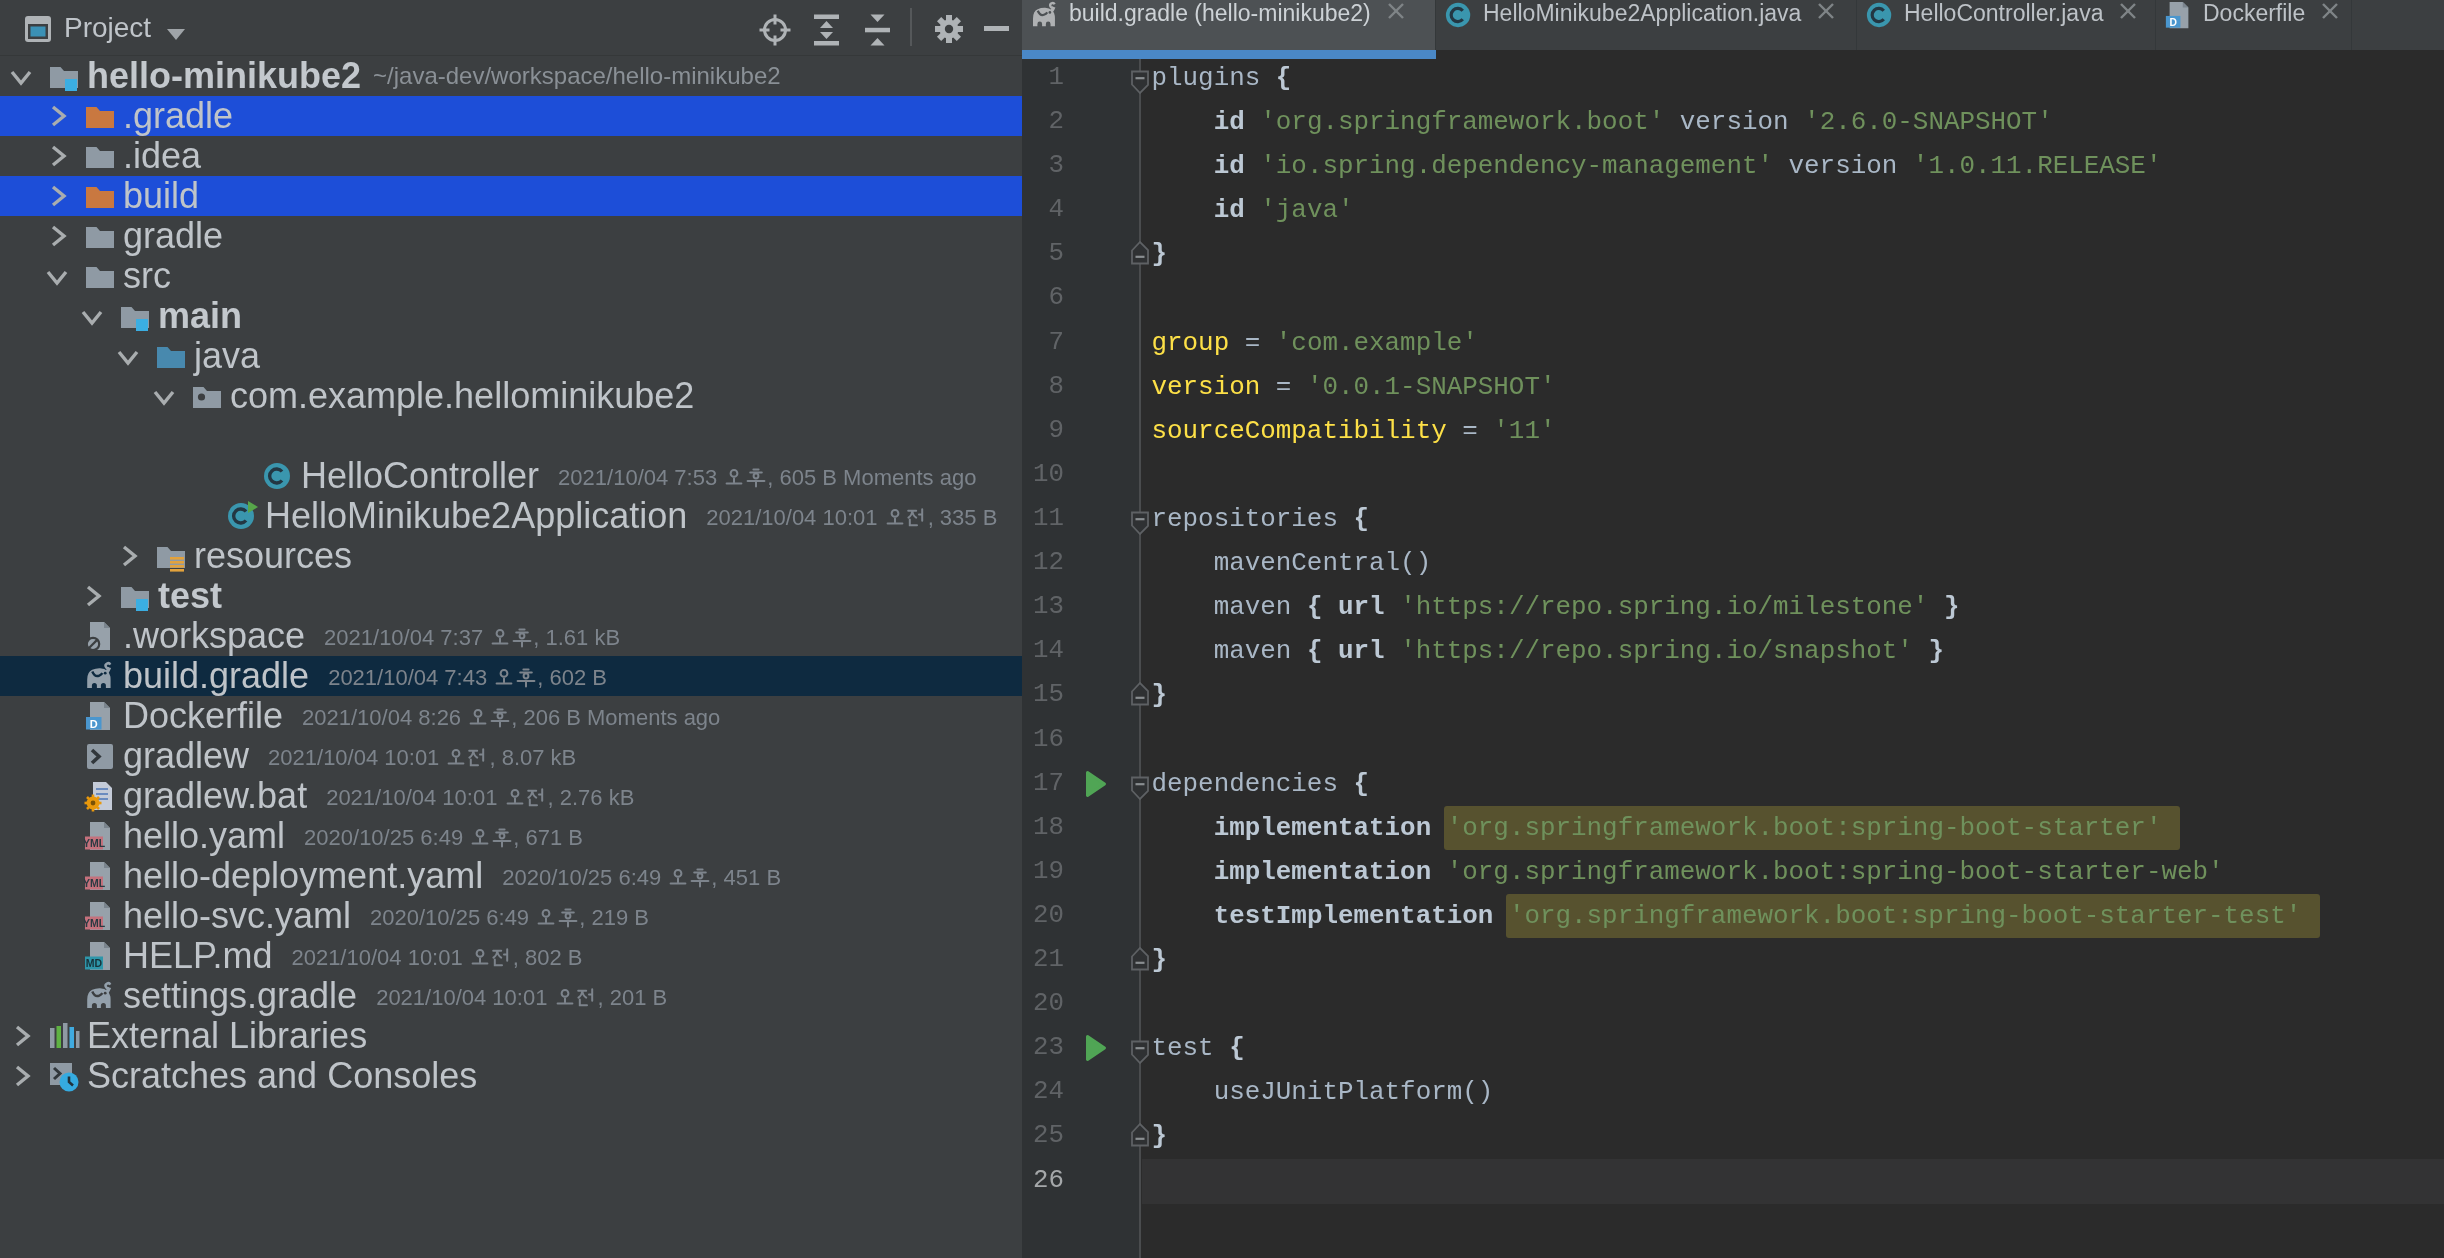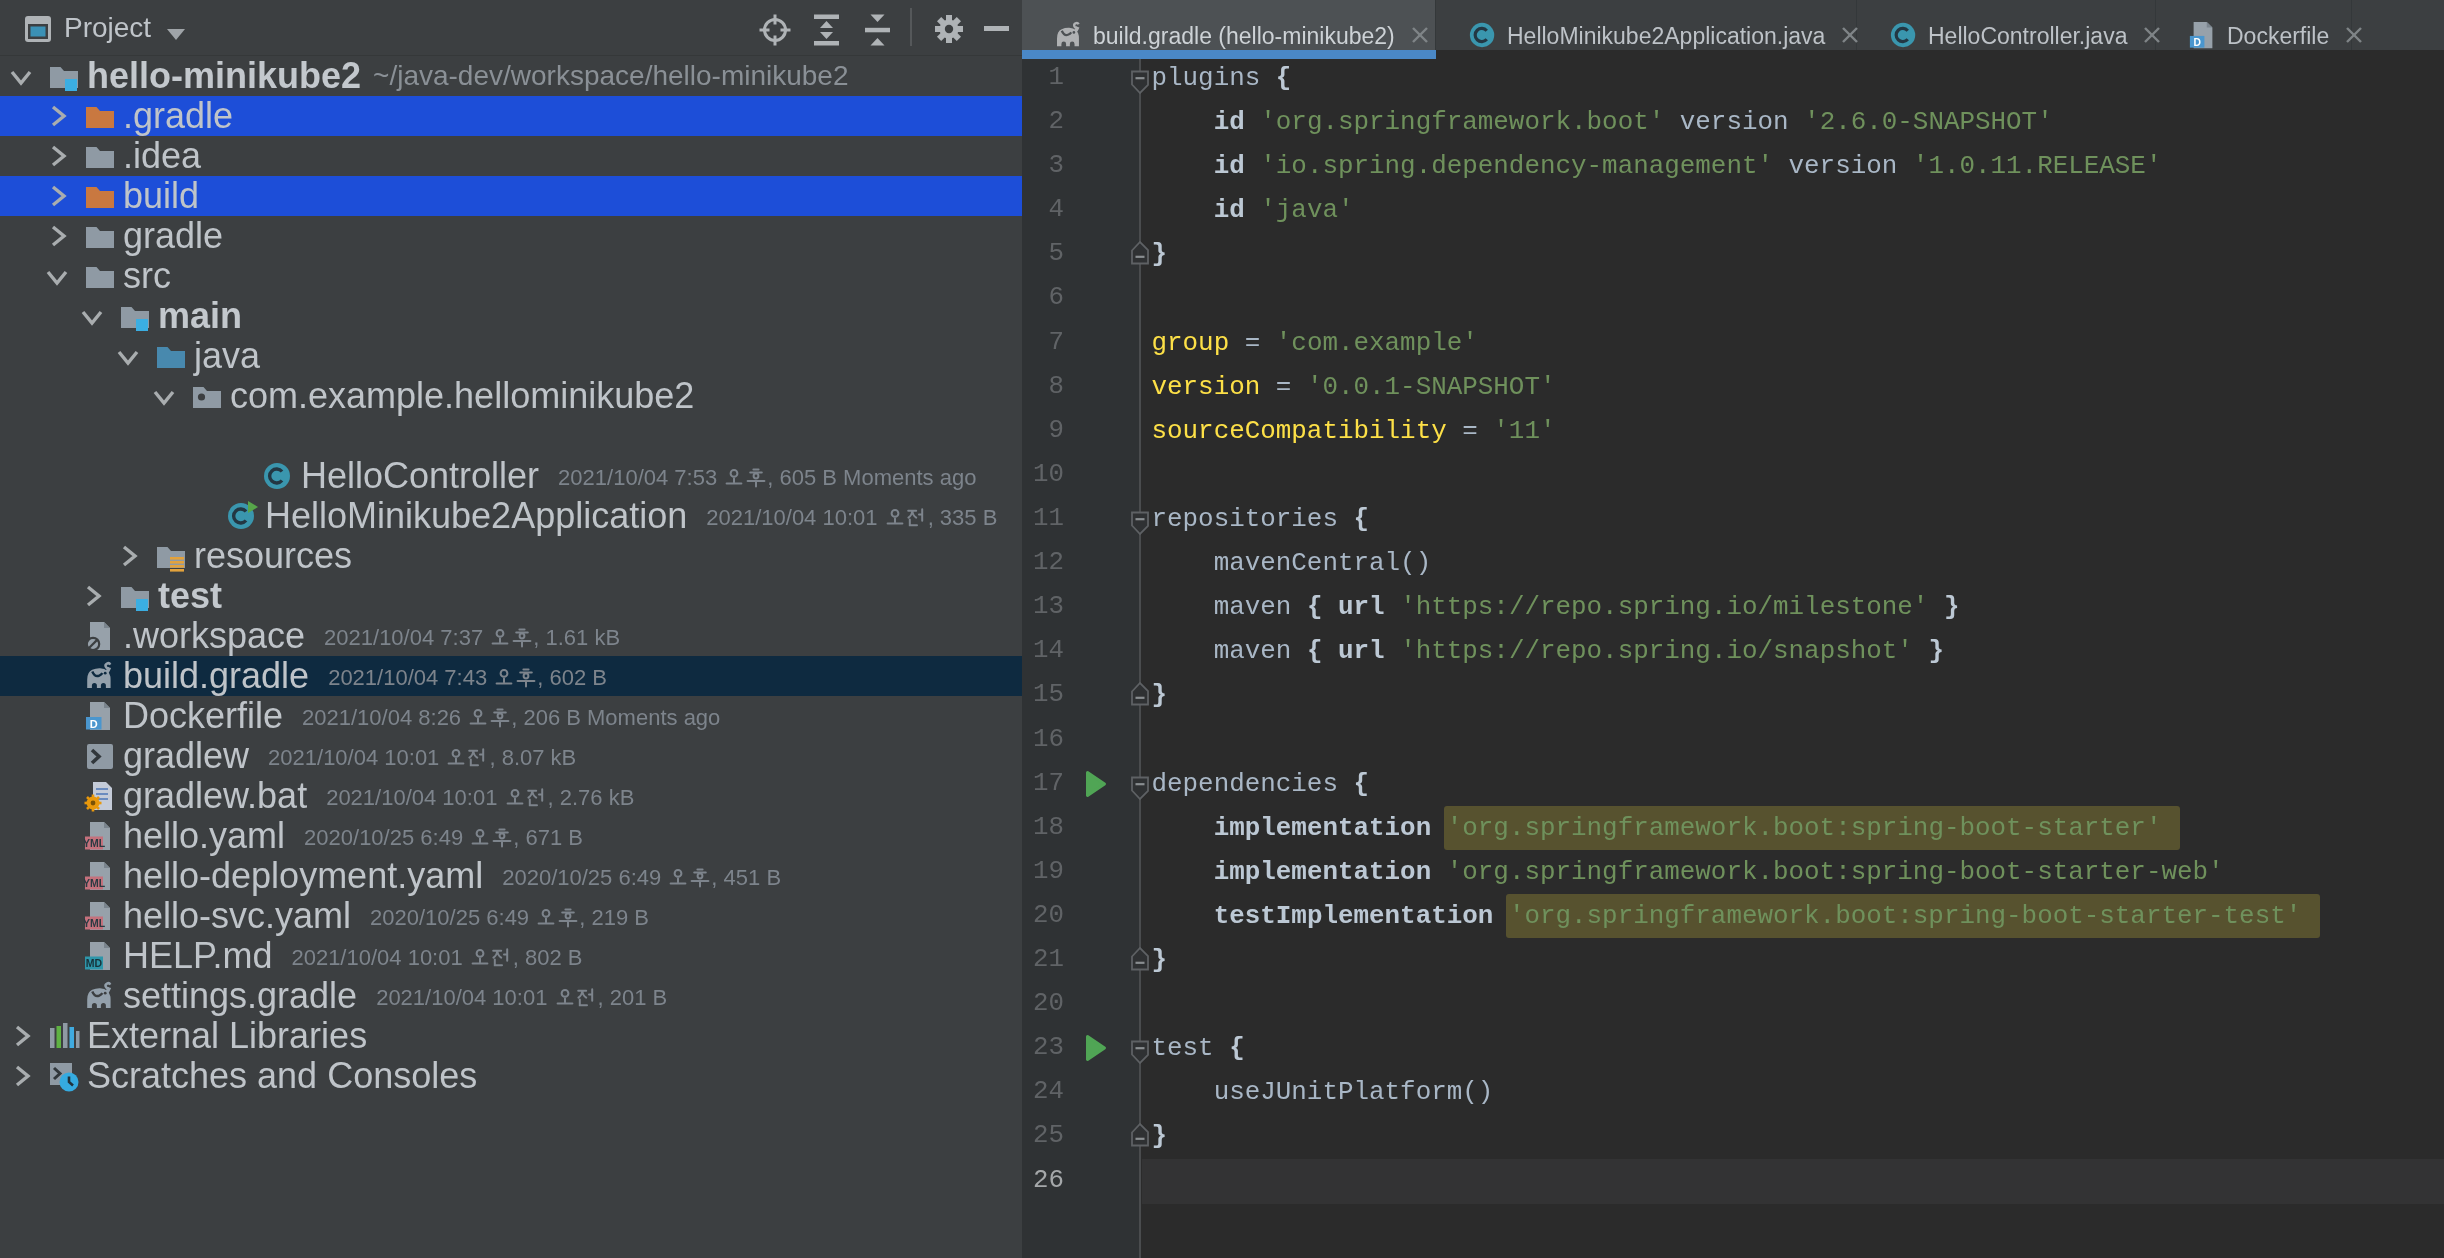--- a/index.html
+++ b/index.html
@@ -7,25 +7,25 @@
 #lhead{position:absolute;left:0;top:0;width:1022px;height:56px;background:#3C3F41;border-bottom:1px solid #353839}
 #ptitle{position:absolute;left:64px;top:0;height:56px;line-height:56px;font-size:28px;color:#BFC4C9}
 .trow{position:absolute;left:0;width:1022px;height:40px;display:flex;align-items:center}
 .olive{background:#1d4ed8}
 .sel{background:#0E2A40}
 .chevbox{width:26px;height:26px;flex:0 0 26px;margin-right:14px;position:relative}
 .icon{width:32px;height:32px;flex:0 0 32px;margin-right:7px}
 .nm{font-size:36px;color:#BFC4C9;white-space:pre}
 .nm.b{font-weight:bold;color:#C3C8CD}
 .dt{font-size:22px;color:#7D848C;margin-left:19px;white-space:pre;display:flex;align-items:center;position:relative;top:2px}
-.pth{font-size:28px;color:#8A9096;margin-left:12px;white-space:pre}
+.pth{font-size:24px;color:#8A9096;margin-left:12px;white-space:pre}
 .kg{margin:0 1px}
 #right{position:absolute;left:1022px;top:0;width:1422px;height:1258px;background:#2B2B2B}
 #tabs{position:absolute;left:0;top:0;width:1422px;height:50px;background:#3C3F41;display:flex}
-.tab{height:50px;display:flex;align-items:flex-end;padding-left:32px;border-right:1px solid #34383A;position:relative}
+.tab{height:50px;display:flex;align-items:flex-start;padding-left:8px;border-right:1px solid #34383A;position:relative}
 .tab .ticon{width:30px;height:30px;margin-right:9px}
 .tab .tt{font-size:23px;color:#BDC2C7;white-space:pre}
 .tab .tx{margin-left:14px;margin-right:4px}
 .tab.active{background:#4D5154}
 .tab.active .tt{color:#CDD2D6}
 #underline{position:absolute;left:0;top:50px;width:414px;height:9px;background:#4A88C7}
 #gutter{position:absolute;left:0;top:59px;width:118px;height:1199px;background:#2F3234}
 #gutline{position:absolute;left:117px;top:59px;width:2px;height:1199px;background:#4A4C4E}
 .ln{position:absolute;width:66px;text-align:right;font-family:"Liberation Mono",monospace;font-size:25.8px;color:#606366;line-height:44px;height:44px}
 .ln.cur{color:#A5A8AA}

